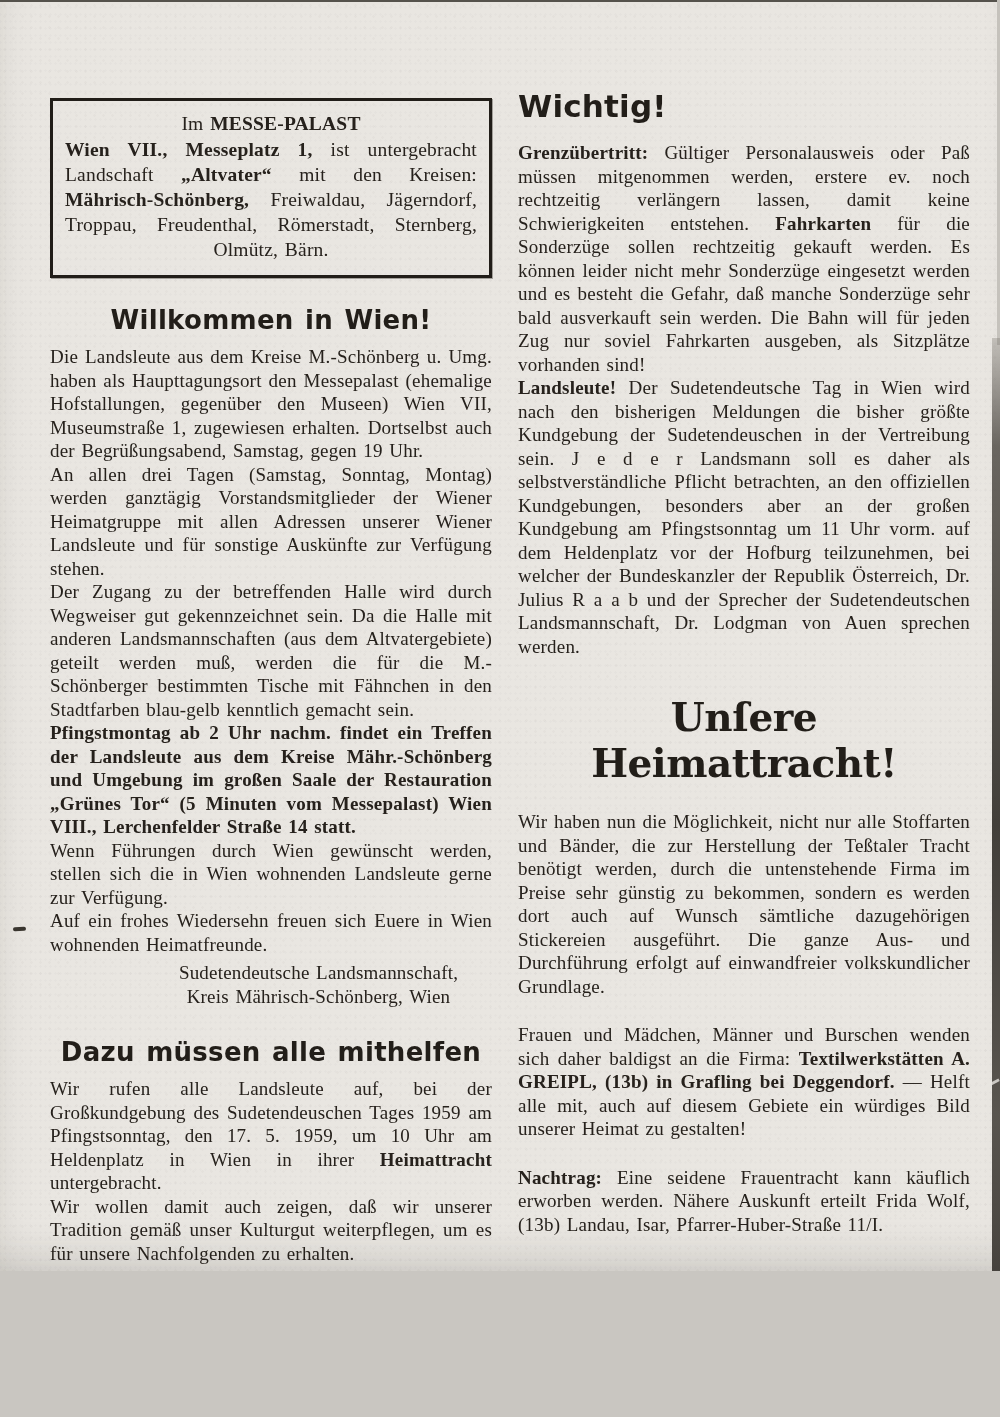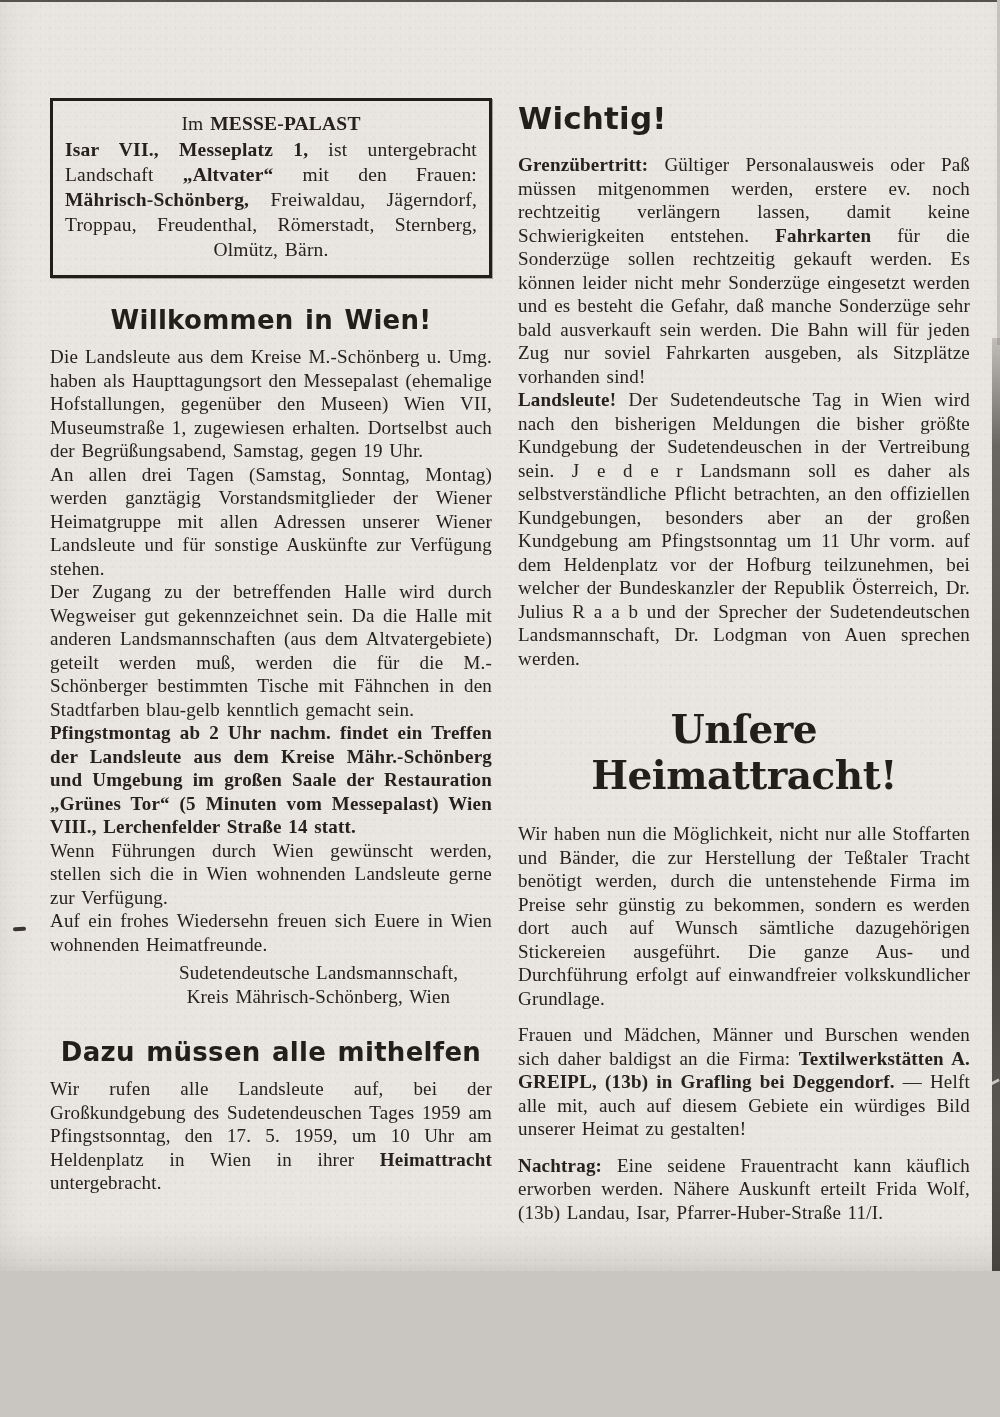--- a/index.html
+++ b/index.html
@@ -32,21 +32,21 @@
   .crease-1, .crease-2 {
     position:absolute; right:0; width:16px; height:3px;
     background:rgba(233,230,225,0.8); transform:rotate(-28deg);
   }
   .crease-1 { top:1082px; }
   .crease-2 { top:1344px; }
   .margin-dash { position:absolute; left:13px; top:927px; width:13px; height:4px; background:#3a362f; border-radius:2px; transform:rotate(-3deg); }
 
   .col { position:absolute; text-align:justify; font-size:19px; line-height:23.5px; letter-spacing:0.2px; word-spacing:1.6px; }
   .col-left  { left:50px;  top:98px; width:442px; }
-  .col-right { left:518px; top:100px; width:452px; }
+  .col-right { left:518px; top:88px; width:452px; }
 
   p { margin:0; }
   .b { font-weight:bold; }
 
   .info-box {
     border:3px solid #211d18;
     padding:10px 12px 13px 12px;
     margin-bottom:26px;
     font-size:19.5px; line-height:25px;
     box-shadow: 1px 1px 0 rgba(33,29,24,0.35);
@@ -75,21 +75,21 @@
     font-family:"DejaVu Serif","Liberation Serif",serif;
     font-weight:bold; color:#221e19;
     text-align:center;
     font-size:39px; line-height:46px;
     margin:36px 0 24px 0;
     letter-spacing:-0.5px;
   }
   .h-mithelfen { margin-top:28px; }
 
   .gap-before { }
-  .gap-small  { margin-top:13px; }
+  .gap-small  { margin-top:25px; }
 
   .signoff { text-align:center; margin:5px 0 2px 95px; line-height:23.5px; }
 
   .page-number { position:absolute; left:48px; top:1332px; font-size:21px; letter-spacing:1px; }
 </style>
 </head>
 <body>
 
 <div class="page">
 
@@ -97,40 +97,41 @@
   <div class="right-edge-light"></div>
   <div class="right-edge-shadow"></div>
   <div class="crease-1"></div>
   <div class="crease-2"></div>
   <div class="margin-dash"></div>
 
   <div class="col col-left">
 
     <div class="info-box">
       <div class="info-box-title"><span>Im </span><span class="b">MESSE-PALAST</span></div>
-      <div class="info-box-body"><span class="b">Isar VII., Messeplatz 1,</span><span> ist untergebracht Landschaft </span><span class="b">„Altvater“</span><span> mit den Frauen: </span><span class="b">Mährisch-Schönberg,</span><span> Freiwaldau, Jägerndorf, Troppau, Freudenthal, Römerstadt, Sternberg, Olmütz, Bärn.</span></div>
+      <div class="info-box-body"><span class="b">Wien VII., Messeplatz 1,</span><span> ist untergebracht Landschaft </span><span class="b">„Altvater“</span><span> mit den Kreisen: </span><span class="b">Mährisch-Schönberg,</span><span> Freiwaldau, Jägerndorf, Troppau, Freudenthal, Römerstadt, Sternberg, Olmütz, Bärn.</span></div>
     </div>
 
     <div class="h-sans">Willkommen in Wien!</div>
 
     <p><span>Die Landsleute aus dem Kreise M.-Schönberg u. Umg. haben als Haupttagungsort den Messepalast (ehemalige Hofstallungen, gegenüber den Museen) Wien VII, Museumstraße 1, zugewiesen erhalten. Dortselbst auch der Begrüßungsabend, Samstag, gegen 19 Uhr.</span></p>
     <p><span>An allen drei Tagen (Samstag, Sonntag, Montag) werden ganztägig Vorstandsmitglieder der Wiener Heimatgruppe mit allen Adressen unserer Wiener Landsleute und für sonstige Auskünfte zur Verfügung stehen.</span></p>
     <p><span>Der Zugang zu der betreffenden Halle wird durch Wegweiser gut gekennzeichnet sein. Da die Halle mit anderen Landsmannschaften (aus dem Altvatergebiete) geteilt werden muß, werden die für die M.-Schönberger bestimmten Tische mit Fähnchen in den Stadtfarben blau-gelb kenntlich gemacht sein.</span></p>
     <p><span class="b">Pfingstmontag ab 2 Uhr nachm. findet ein Treffen der Landsleute aus dem Kreise Mähr.-Schönberg und Umgebung im großen Saale der Restauration „Grünes Tor“ (5 Minuten vom Messepalast) Wien VIII., Lerchenfelder Straße 14 statt.</span></p>
     <p><span>Wenn Führungen durch Wien gewünscht werden, stellen sich die in Wien wohnenden Landsleute gerne zur Verfügung.</span></p>
     <p><span>Auf ein frohes Wiedersehn freuen sich Euere in Wien wohnenden Heimatfreunde.</span></p>
 
     <div class="signoff">
       <div>Sudetendeutsche Landsmannschaft,</div>
       <div>Kreis Mährisch-Schönberg, Wien</div>
     </div>
 
     <div class="h-sans h-mithelfen">Dazu müssen alle mithelfen</div>
 
     <p><span>Wir rufen alle Landsleute auf, bei der Großkundgebung des Sudetendeuschen Tages 1959 am Pfingstsonntag, den 17. 5. 1959, um 10 Uhr am Heldenplatz in Wien in ihrer </span><span class="b">Heimattracht</span><span> untergebracht.</span></p>
+    <p><span>Wir wollen damit auch zeigen, daß wir unserer Tradition gemäß unser Kulturgut weiterpflegen, um es für unsere Nachfolgenden zu erhalten.</span></p>
 
   </div>
 
   <div class="col col-right">
 
     <div class="h-wichtig">Wichtig!</div>
 
     <p><span class="b">Grenzübertritt:</span><span> Gültiger Personalausweis oder Paß müssen mitgenommen werden, erstere ev. noch rechtzeitig verlängern lassen, damit keine Schwierigkeiten entstehen. </span><span class="b">Fahrkarten</span><span> für die Sonderzüge sollen rechtzeitig gekauft werden. Es können leider nicht mehr Sonderzüge eingesetzt werden und es besteht die Gefahr, daß manche Sonderzüge sehr bald ausverkauft sein werden. Die Bahn will für jeden Zug nur soviel Fahrkarten ausgeben, als Sitzplätze vorhanden sind!</span></p>
     <p class="gap-before"><span class="b">Landsleute!</span><span> Der Sudetendeutsche Tag in Wien wird nach den bisherigen Meldungen die bisher größte Kundgebung der Sudetendeuschen in der Vertreibung sein. J e d e r Landsmann soll es daher als selbstverständliche Pflicht betrachten, an den offiziellen Kundgebungen, besonders aber an der großen Kundgebung am Pfingstsonntag um 11 Uhr vorm. auf dem Heldenplatz vor der Hofburg teilzunehmen, bei welcher der Bundeskanzler der Republik Österreich, Dr. Julius R a a b und der Sprecher der Sudetendeutschen Landsmannschaft, Dr. Lodgman von Auen sprechen werden.</span></p>
 

